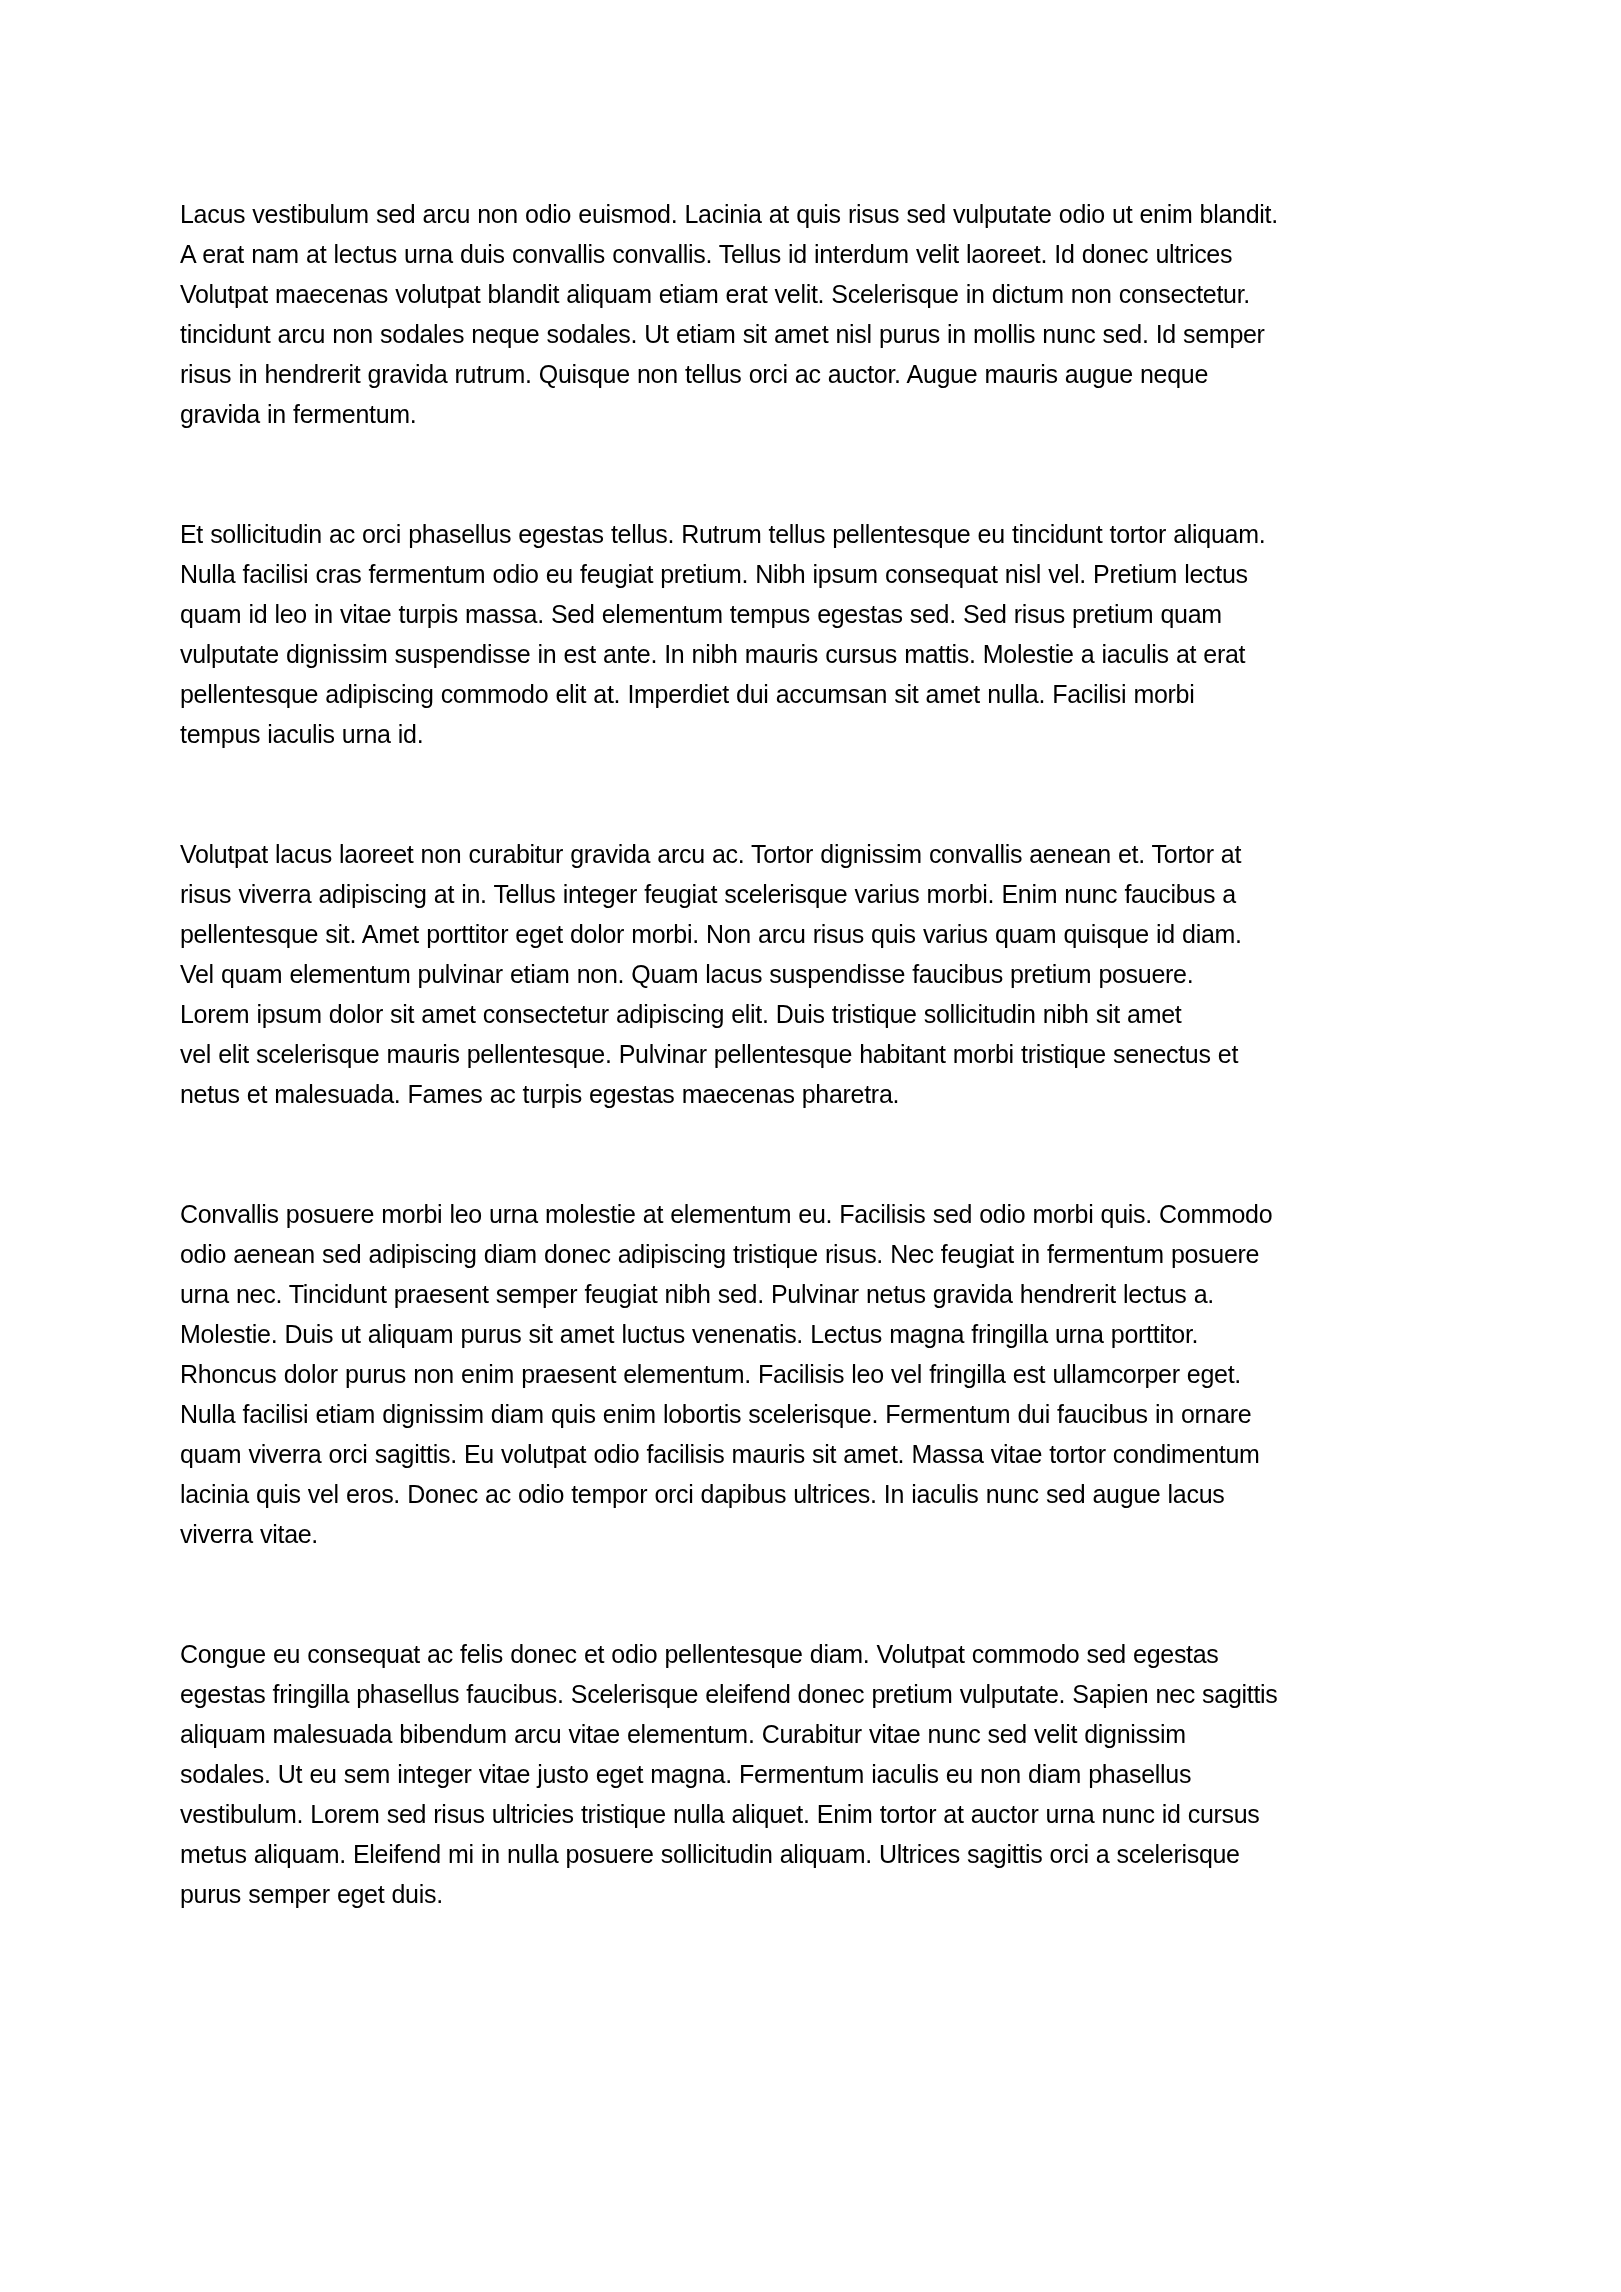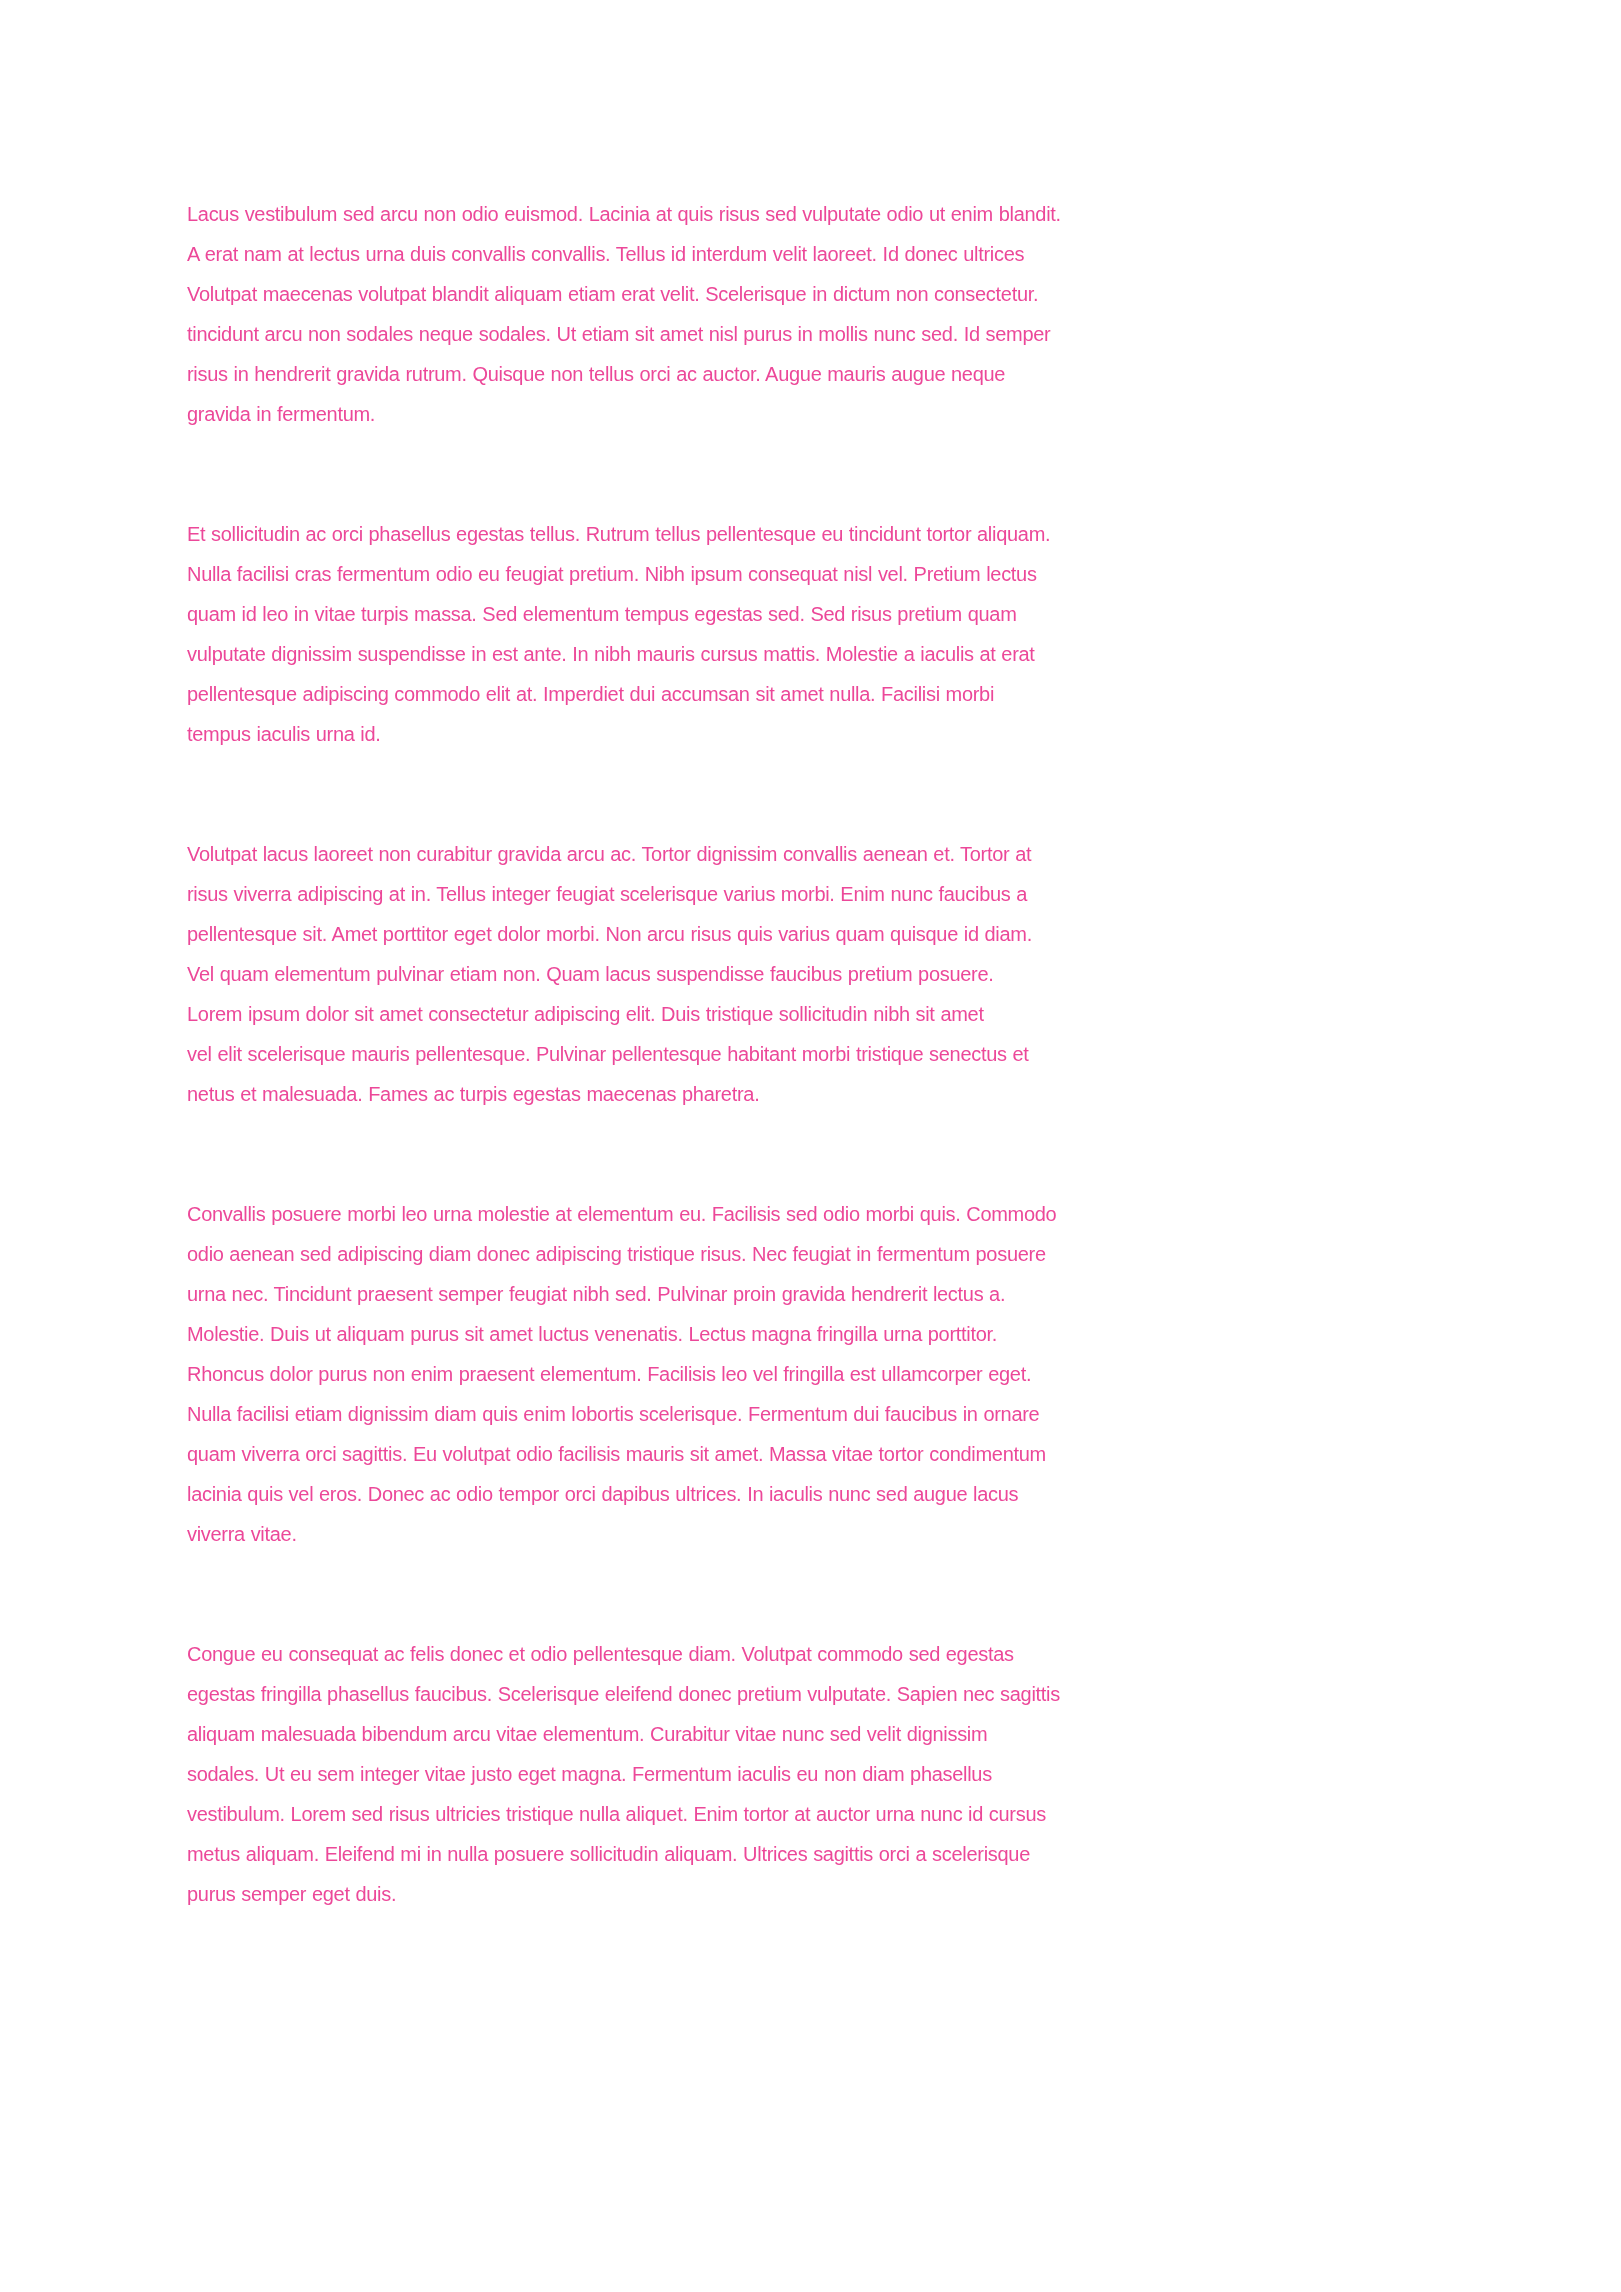--- a/index.html
+++ b/index.html
@@ -16,26 +16,26 @@
     .page {
       position: absolute;
       left: 0;
       top: 0;
       width: 1621px;
       height: 2293px;
       background: #ffffff;
     }
     .content {
       position: absolute;
-      left: 187px;
+      left: 180px;
       top: 194px;
       width: 1235px;
       font-family: "Liberation Sans", sans-serif;
-      font-size: 20px;
-      color: #ec4899;
+      font-size: 25px;
+      color: #000000;
       letter-spacing: -0.3px;
       word-spacing: 0.5px;
     }
     .para {
       margin: 0 0 80px 0;
     }
     .line {
       display: block;
       height: 40px;
       line-height: 40px;
@@ -72,21 +72,21 @@
       <span class="line">pellentesque sit. Amet porttitor eget dolor morbi. Non arcu risus quis varius quam quisque id diam.</span>
       <span class="line">Vel quam elementum pulvinar etiam non. Quam lacus suspendisse faucibus pretium posuere.</span>
       <span class="line">Lorem ipsum dolor sit amet consectetur adipiscing elit. Duis tristique sollicitudin nibh sit amet</span>
       <span class="line">vel elit scelerisque mauris pellentesque. Pulvinar pellentesque habitant morbi tristique senectus et</span>
       <span class="line">netus et malesuada. Fames ac turpis egestas maecenas pharetra.</span>
     </p>
 
     <p class="para">
       <span class="line">Convallis posuere morbi leo urna molestie at elementum eu. Facilisis sed odio morbi quis. Commodo</span>
       <span class="line">odio aenean sed adipiscing diam donec adipiscing tristique risus. Nec feugiat in fermentum posuere</span>
-      <span class="line">urna nec. Tincidunt praesent semper feugiat nibh sed. Pulvinar proin gravida hendrerit lectus a.</span>
+      <span class="line">urna nec. Tincidunt praesent semper feugiat nibh sed. Pulvinar netus gravida hendrerit lectus a.</span>
       <span class="line">Molestie. Duis ut aliquam purus sit amet luctus venenatis. Lectus magna fringilla urna porttitor.</span>
       <span class="line">Rhoncus dolor purus non enim praesent elementum. Facilisis leo vel fringilla est ullamcorper eget.</span>
       <span class="line">Nulla facilisi etiam dignissim diam quis enim lobortis scelerisque. Fermentum dui faucibus in ornare</span>
       <span class="line">quam viverra orci sagittis. Eu volutpat odio facilisis mauris sit amet. Massa vitae tortor condimentum</span>
       <span class="line">lacinia quis vel eros. Donec ac odio tempor orci dapibus ultrices. In iaculis nunc sed augue lacus</span>
       <span class="line">viverra vitae.</span>
     </p>
 
     <p class="para">
       <span class="line">Congue eu consequat ac felis donec et odio pellentesque diam. Volutpat commodo sed egestas</span>

